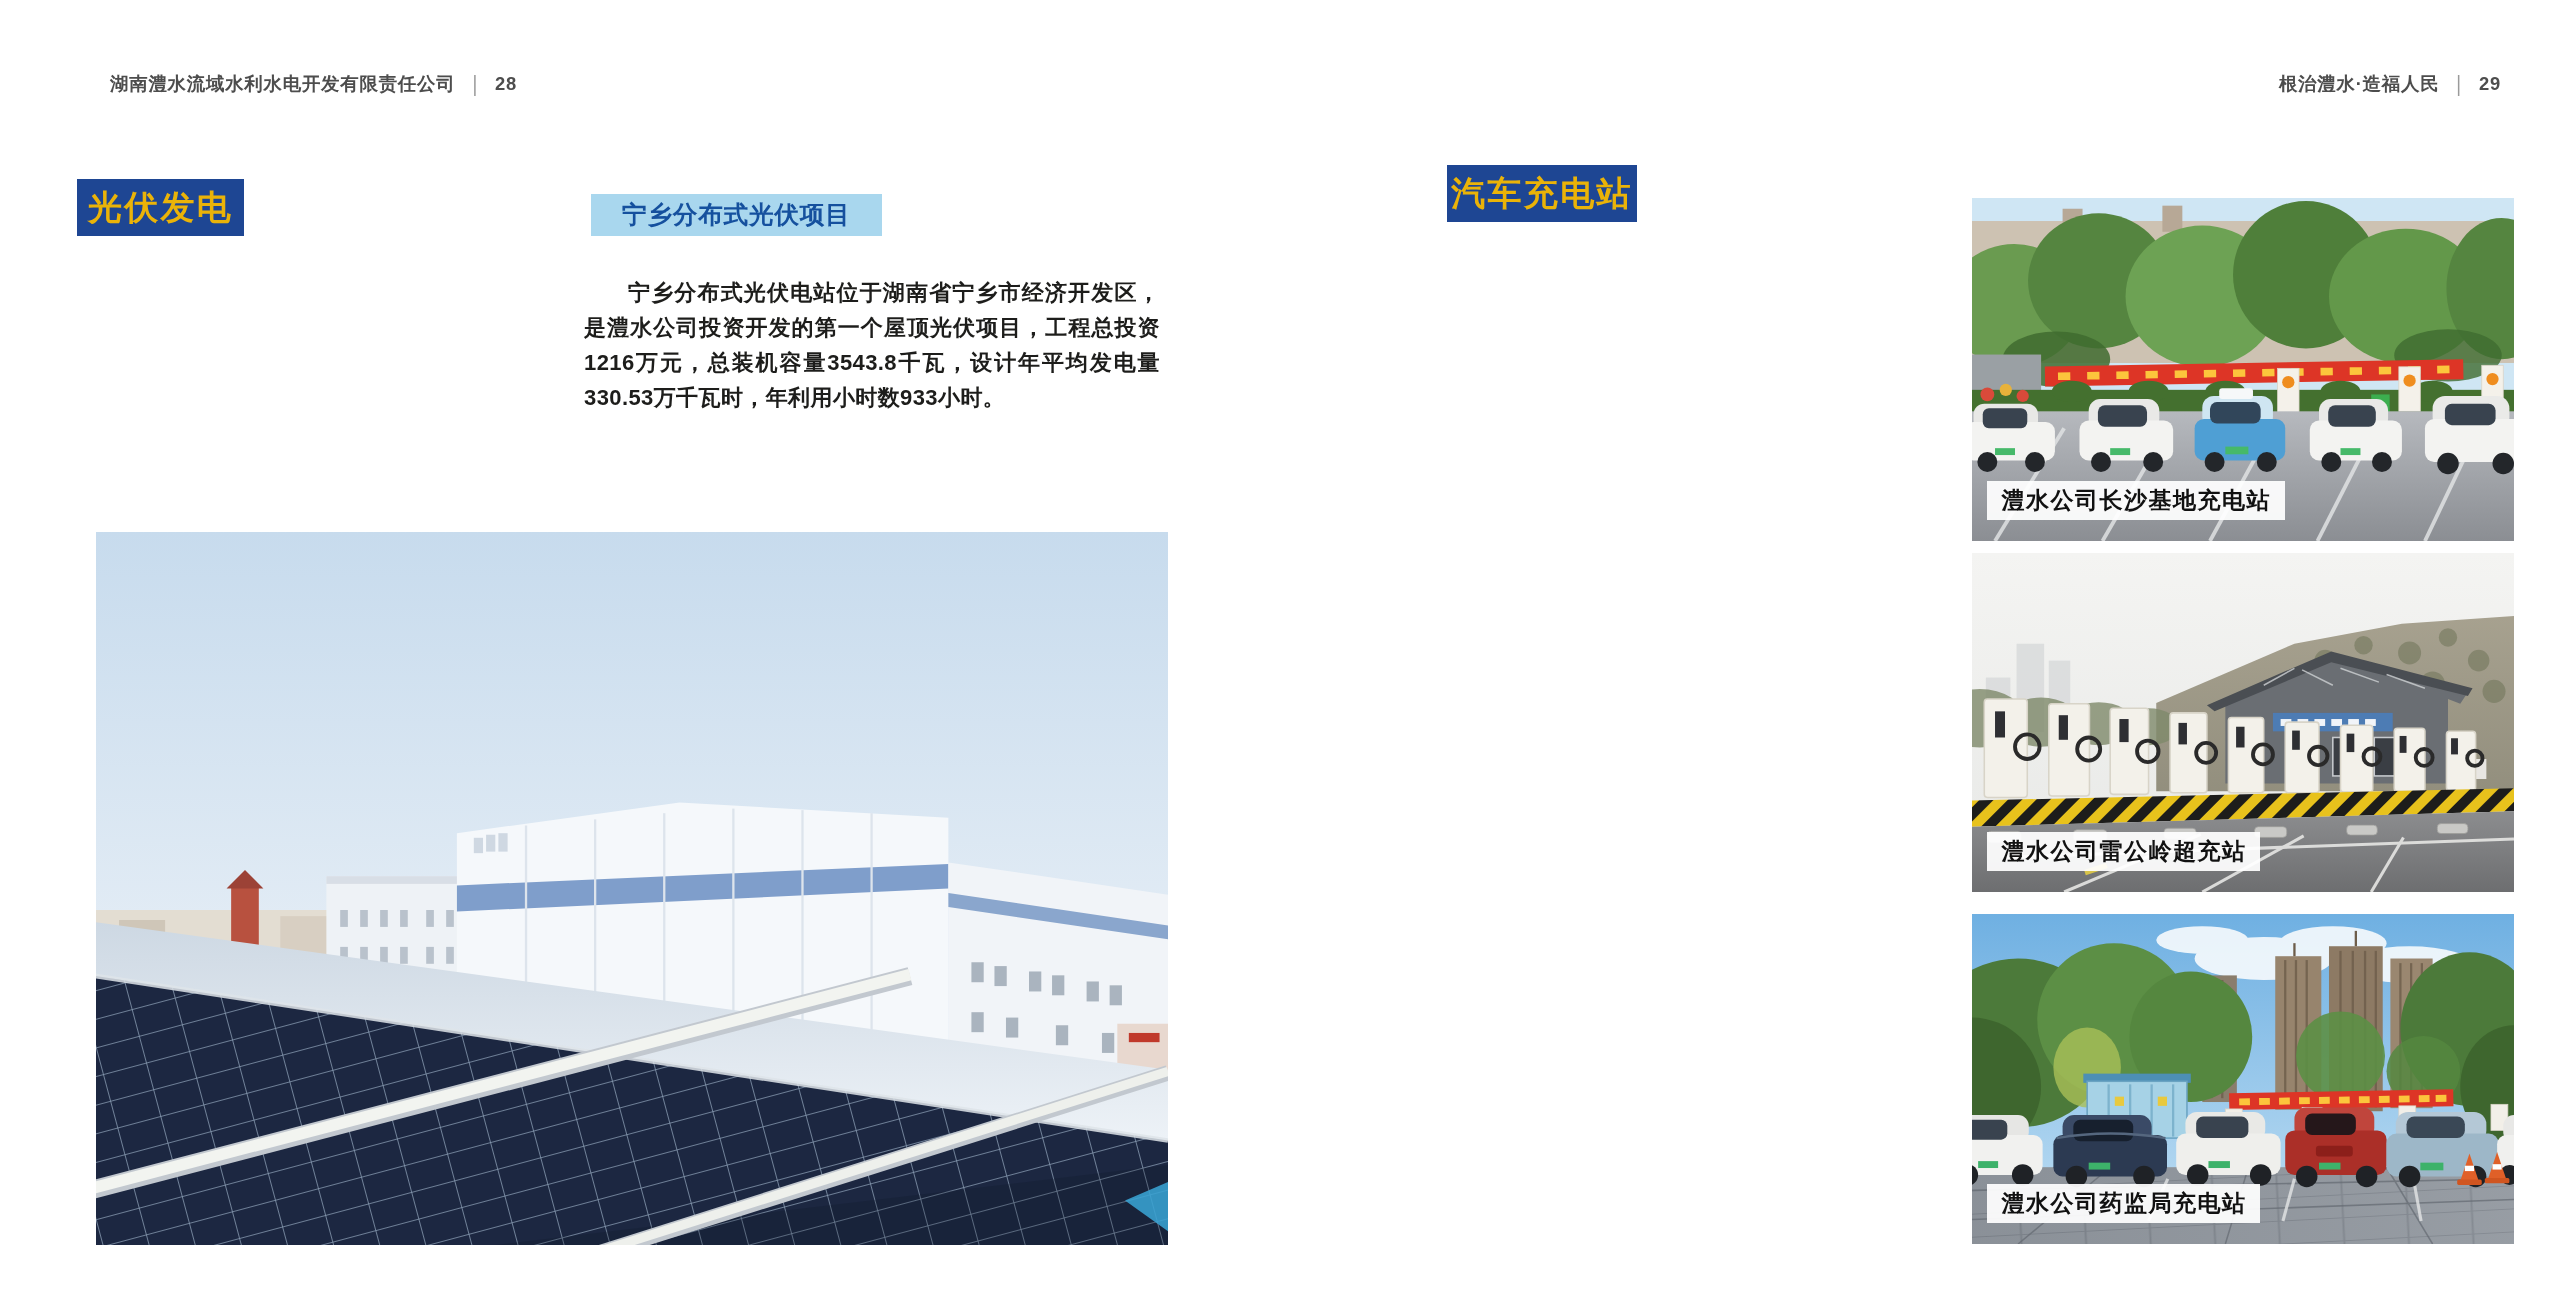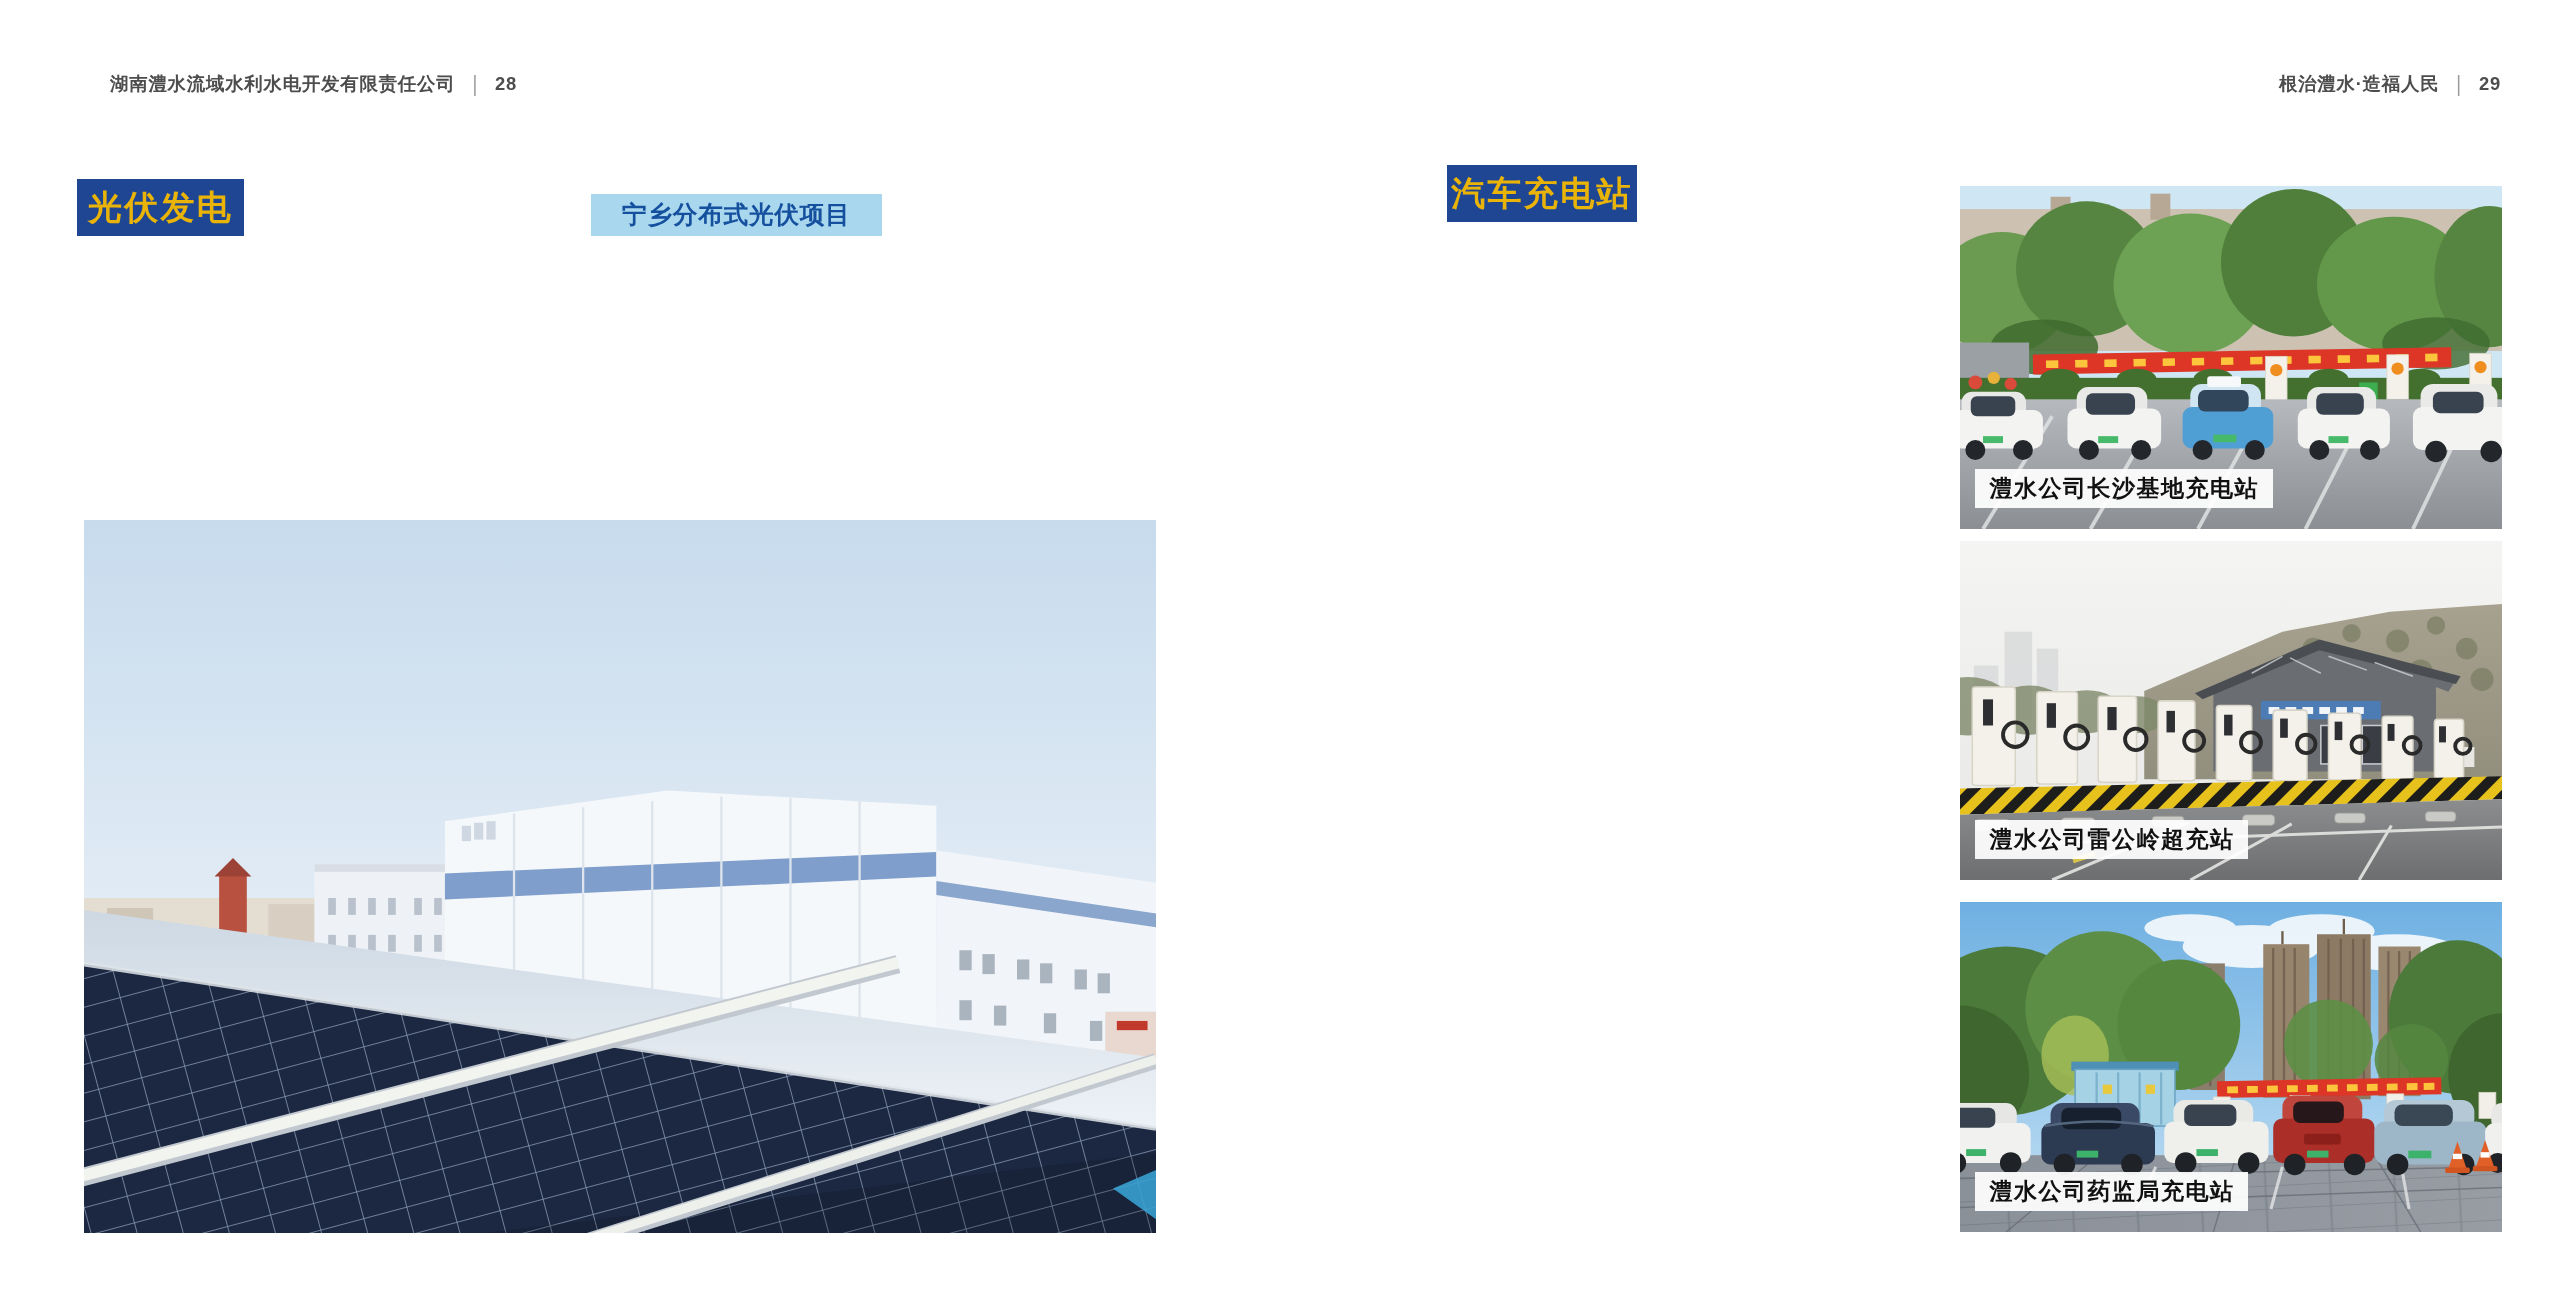--- a/index.html
+++ b/index.html
@@ -44,21 +44,21 @@
   }
   .body-text{
     position:absolute;margin:0;
     font-size:22px;line-height:35px;font-weight:600;
     color:var(--body-text);
     text-align:justify;text-indent:2em;letter-spacing:0.4px;
   }
   .left-paragraph{left:584px;top:275px;width:576px;}
   .right-paragraph{left:1441px;top:322px;width:424px;}
   .photo{
-    position:absolute;margin:4px;overflow:hidden;background:#dfe7ee;
+    position:absolute;margin:16px;overflow:hidden;background:#dfe7ee;
   }
   .photo svg{display:block;width:100%;height:100%;}
   .photo-solar{left:80px;top:516px;width:1072px;height:713px;}
   .photo-1{left:1956px;top:182px;width:542px;height:343px;}
   .photo-2{left:1956px;top:537px;width:542px;height:339px;}
   .photo-3{left:1956px;top:898px;width:542px;height:330px;}
   .photo-caption{
     position:absolute;left:15.4px;bottom:21.5px;
     background:rgba(255,255,255,0.93);
     color:var(--caption-text);
@@ -73,20 +73,21 @@
 
   <div class="header header-left">
     <span>湖南澧水流域水利水电开发有限责任公司</span><span class="hdr-divider">|</span><span>28</span>
   </div>
   <div class="header header-right">
     <span>根治澧水·造福人民</span><span class="hdr-divider">|</span><span>29</span>
   </div>
 
   <div class="section-title title-left">光伏发电</div>
   <div class="subtitle-chip">宁乡分布式光伏项目</div>
+  <p class="body-text left-paragraph">宁乡分布式光伏电站位于湖南省宁乡市经济开发区，是澧水公司投资开发的第一个屋顶光伏项目，工程总投资1216万元，总装机容量3543.8千瓦，设计年平均发电量330.53万千瓦时，年利用小时数933小时。</p>
 
   <figure class="photo photo-solar">
     <svg viewBox="0 0 1396 928" preserveAspectRatio="none" aria-hidden="true">
       <defs>
         <linearGradient id="s1-sky" x1="0" y1="0" x2="0" y2="1">
           <stop offset="0" stop-color="#c7dbed"></stop>
             <stop offset="0.7" stop-color="#e9f0f7"></stop>
             <stop offset="1" stop-color="#eef3f8"></stop>
         </linearGradient>
         <linearGradient id="s1-sheen" x1="0" y1="0" x2="0" y2="1">

